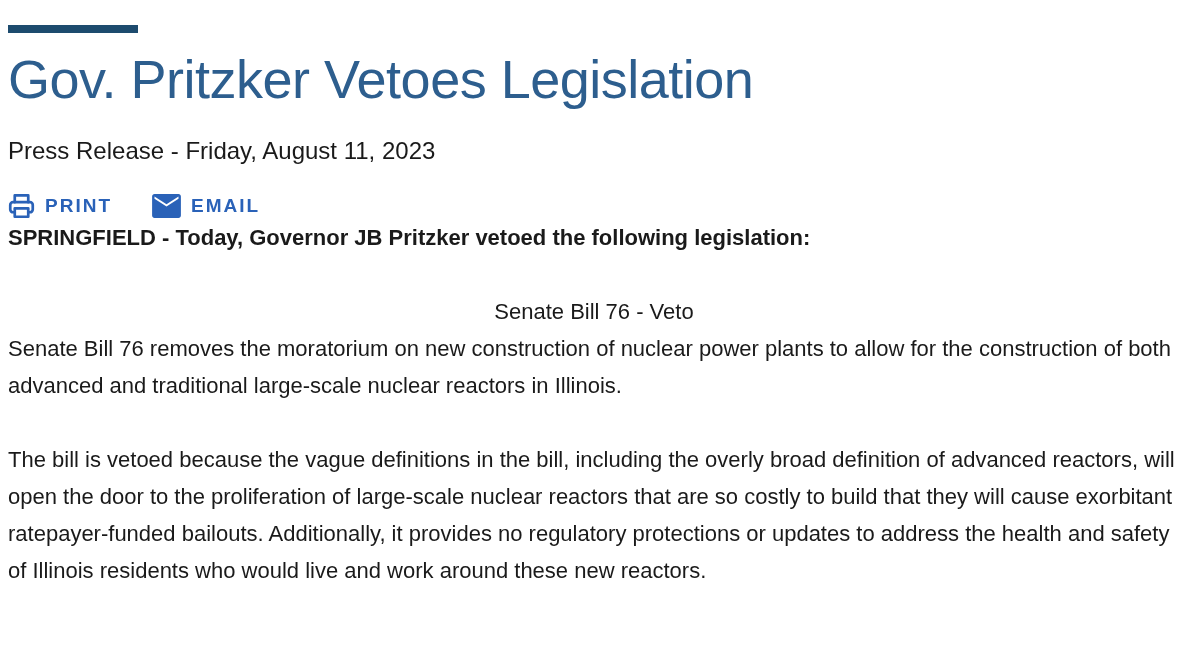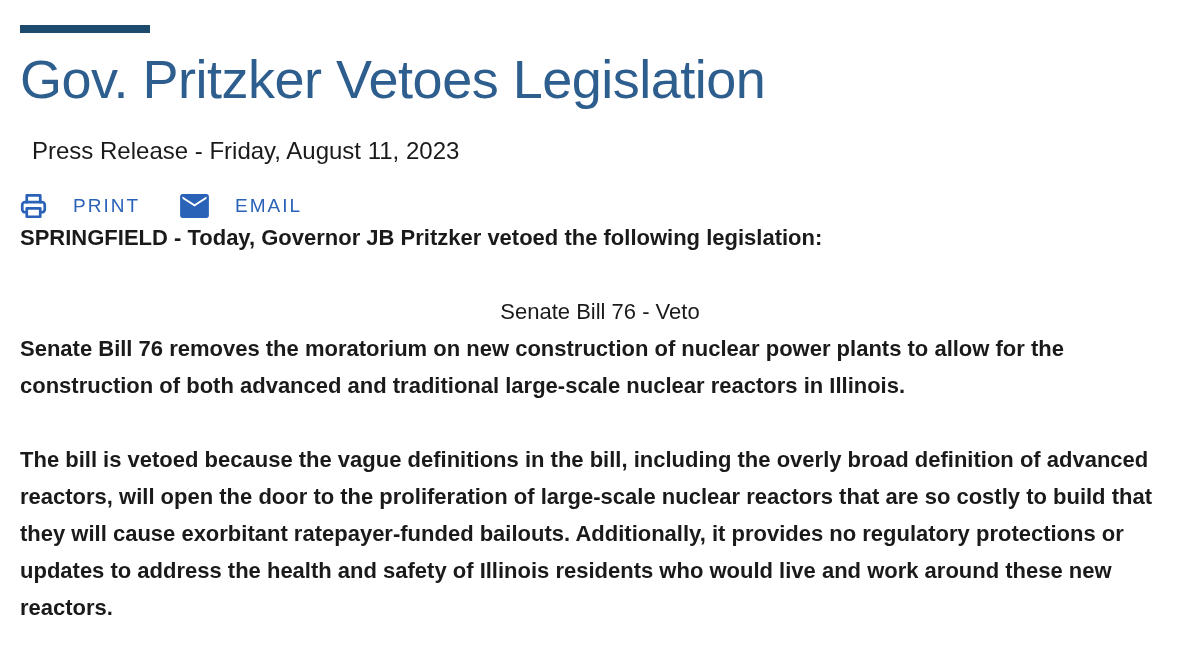--- a/index.html
+++ b/index.html
@@ -14,74 +14,73 @@
     width: 1200px;
     height: 668px;
     background: var(--background);
     font-family: "Liberation Sans", "DejaVu Sans", sans-serif;
     color: var(--text);
     overflow: hidden;
   }
   .page {
     width: 1200px;
     height: 618px;
-    padding: 25px 20px 0 20px;
+    padding: 25px 20px 0 8px;
   }
   .accent-bar {
     width: 130px;
     height: 8px;
     background: var(--accent);
   }
   h1.page-title {
     margin-top: 16px;
     font-size: 54px;
     line-height: 1.12;
     font-weight: 400;
     color: var(--heading);
     letter-spacing: -0.5px;
   }
   .subtitle {
     margin-top: 27px;
     font-size: 24px;
     line-height: 30px;
     color: var(--text);
-    margin-left: 12px;
   }
   .actions {
     margin-top: 26px;
     display: flex;
     align-items: center;
     gap: 40px;
   }
   .action {
     display: inline-flex;
     align-items: center;
-    gap: 26px;
+    gap: 10px;
     color: var(--link);
     font-size: 19px;
-    font-weight: 400;
+    font-weight: 700;
     letter-spacing: 2px;
     text-decoration: none;
     cursor: pointer;
   }
   .action .icon { display: inline-flex; }
   .action svg { display: block; }
   .article { }
   .article p {
     font-size: 22px;
     line-height: 37px;
     color: var(--text);
   }
   p.lede { font-weight: 700; }
   p.section-heading {
     margin-top: 37px;
     font-weight: 400;
     text-align: center;
   }
-  p.body-para { font-weight: 700; }
+  p.body-para { font-weight: 400; }
   p.body-para.spaced { margin-top: 37px; }
 </style>
 </head>
 <body>
 
 <div class="page">
 
   <div class="accent-bar"></div>
 
   <h1 class="page-title">Gov. Pritzker Vetoes Legislation</h1>

